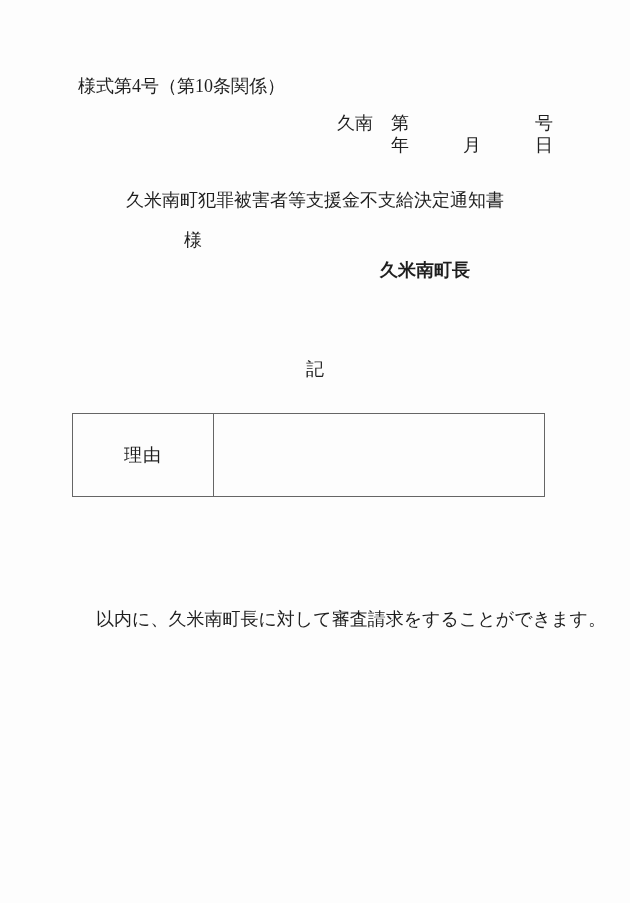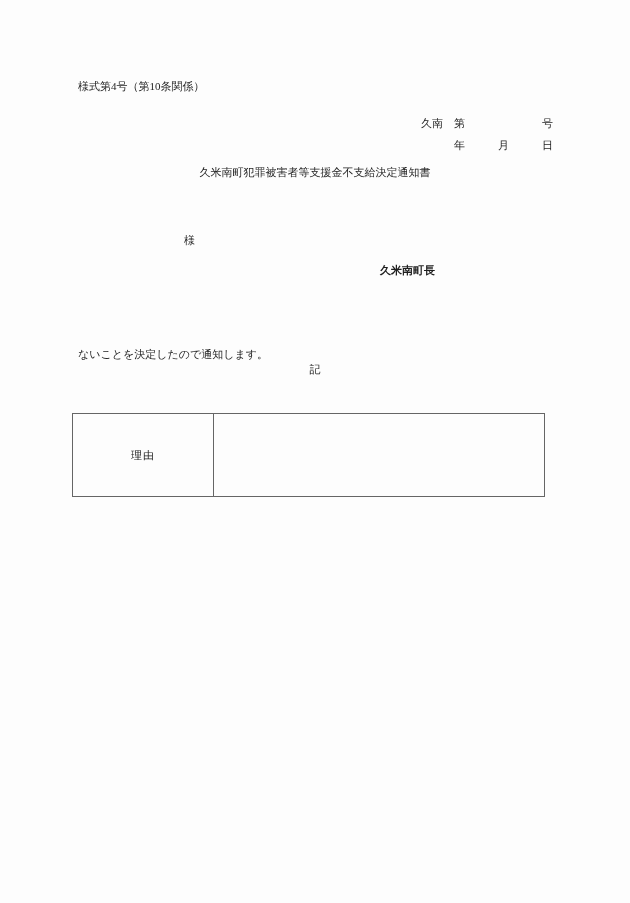--- a/index.html
+++ b/index.html
@@ -6,30 +6,30 @@
     margin: 0;
     padding: 0;
     background: #e9e9e9;
   }
   .page {
     position: relative;
     width: 630px;
     height: 903px;
     background: #fdfdfd;
     font-family: "Liberation Serif", "DejaVu Serif", serif;
-    font-size: 11px;
+    font-size: 18px;
     color: #1e1e1e;
     overflow: hidden;
   }
   .abs { position: absolute; white-space: pre; line-height: 13px; }
 
   .form-label   { left: 78px;  top: 80px; }
   .doc-number   { right: 77px; top: 117px; text-align: left; }
   .date-line    { right: 77px; top: 139px; text-align: left; }
-  .doc-title    { left: 0; right: 0; top: 166px; text-align: center; }
+  .doc-title    { left: 0; right: 0; top: 194px; text-align: center; }
   .addressee    { left: 184px; top: 234px; }
   .sender       { left: 380px; top: 264px; font-weight: bold; }
 
   .body-text {
     position: absolute;
     left: 78px;
     top: 299px;
     width: 500px;
     line-height: 22px;
     white-space: pre;
@@ -80,26 +80,26 @@
 
   <div class="abs date-line">年　　　月　　　日</div>
 
   <div class="abs doc-title">久米南町犯罪被害者等支援金不支給決定通知書</div>
 
   <div class="abs addressee">様</div>
 
   <div class="abs sender">久米南町長</div>
 
   <div class="body-text">
-    <div>ないことを決定したので通知します。</div>
   </div>
 
   <div class="abs record-marker">記</div>
 
   <div class="reason-table">
     <div class="cell-label">理由</div>
     <div class="cell-value"></div>
   </div>
 
   <div class="note-text">
+    <div>　以内に、久米南町長に対して審査請求をすることができます。</div>
   </div>
 
 </div>
 
 </body></html>

